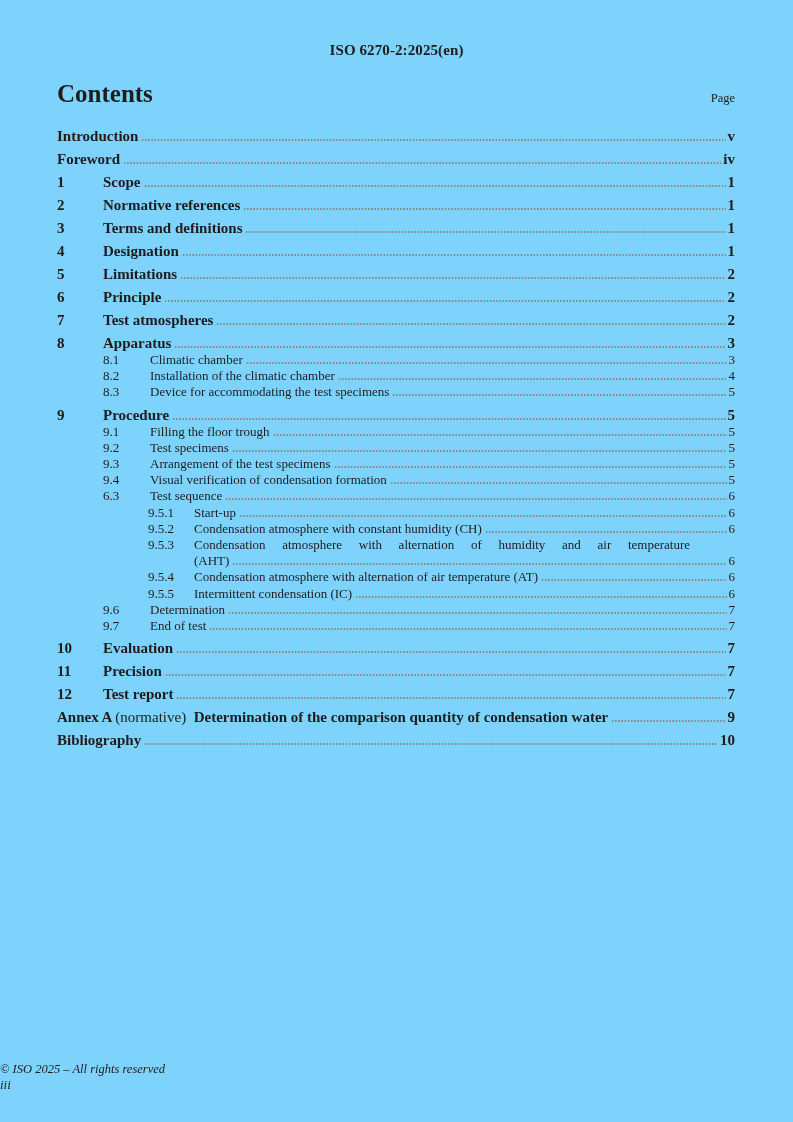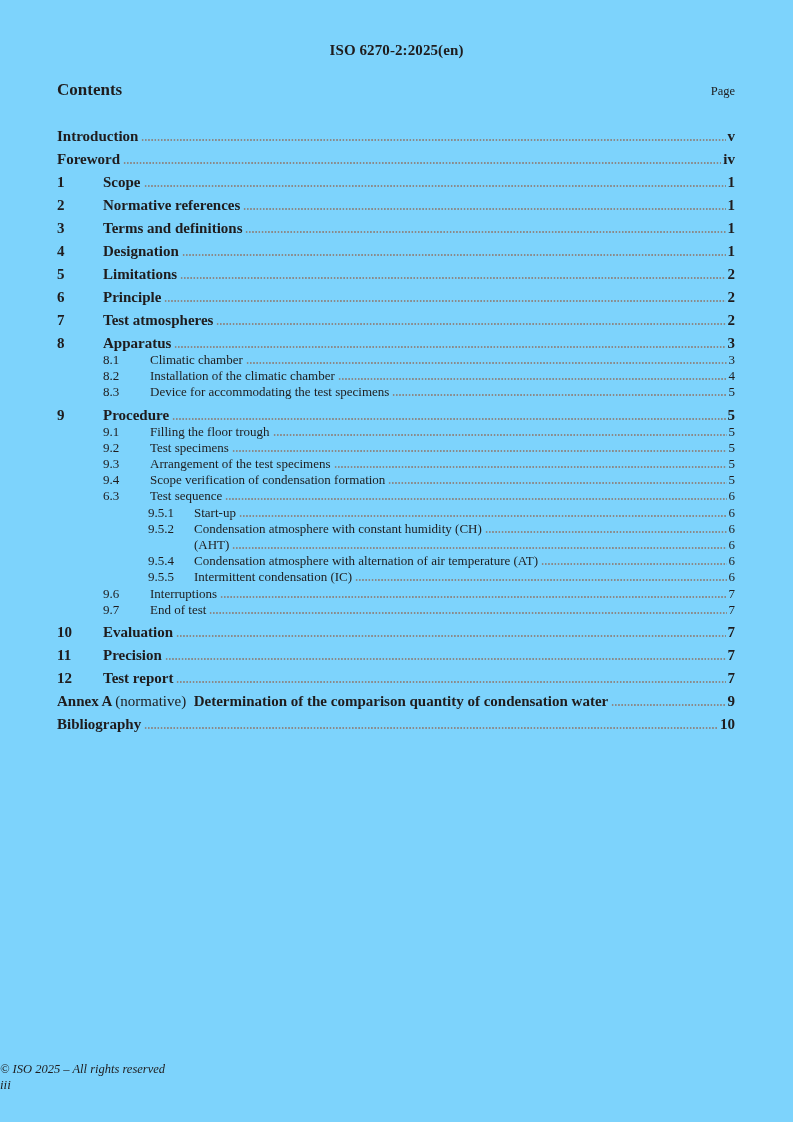--- a/index.html
+++ b/index.html
@@ -31,21 +31,21 @@
   #contents-head {
     position: absolute;
     top: 80px;
     left: 57px;
     right: 58px;
     display: flex;
     justify-content: space-between;
     align-items: baseline;
   }
   #contents-title {
-    font-size: 17px;
+    font-size: 25px;
     font-weight: bold;
   }
   #page-col-label {
     font-size: 12.5px;
     font-weight: normal;
   }
   
   #toc {
     position: absolute;
     top: 122px;
@@ -227,21 +227,21 @@
         <span class="pg">5</span>
       </div>
       <div class="toc-row lvl2">
         <span class="num">9.3</span>
         <span class="title">Arrangement of the test specimens</span>
         <span class="leader"></span>
         <span class="pg">5</span>
       </div>
       <div class="toc-row lvl2">
         <span class="num">9.4</span>
-        <span class="title">Scope verification of condensation formation</span>
+        <span class="title">Visual verification of condensation formation</span>
         <span class="leader"></span>
         <span class="pg">5</span>
       </div>
       <div class="toc-row lvl2">
         <span class="num">6.3</span>
         <span class="title">Test sequence</span>
         <span class="leader"></span>
         <span class="pg">6</span>
       </div>
       <div class="toc-row lvl3">
@@ -249,41 +249,45 @@
         <span class="title">Start-up</span>
         <span class="leader"></span>
         <span class="pg">6</span>
       </div>
       <div class="toc-row lvl3">
         <span class="num">9.5.2</span>
         <span class="title">Condensation atmosphere with constant humidity (CH)</span>
         <span class="leader"></span>
         <span class="pg">6</span>
       </div>
+      <div class="toc-row lvl3 justify">
+        <span class="num">9.5.3</span>
+        <span class="title">Condensation atmosphere with alternation of humidity and air temperature</span>
+      </div>
       <div class="toc-row lvl3">
         <span class="num"></span>
         <span class="title">(AHT)</span>
         <span class="leader"></span>
         <span class="pg">6</span>
       </div>
       <div class="toc-row lvl3">
         <span class="num">9.5.4</span>
         <span class="title">Condensation atmosphere with alternation of air temperature (AT)</span>
         <span class="leader"></span>
         <span class="pg">6</span>
       </div>
       <div class="toc-row lvl3">
         <span class="num">9.5.5</span>
         <span class="title">Intermittent condensation (IC)</span>
         <span class="leader"></span>
         <span class="pg">6</span>
       </div>
       <div class="toc-row lvl2">
         <span class="num">9.6</span>
-        <span class="title">Interruptions</span>
+        <span class="title">Determination</span>
         <span class="leader"></span>
         <span class="pg">7</span>
       </div>
       <div class="toc-row lvl2">
         <span class="num">9.7</span>
         <span class="title">End of test</span>
         <span class="leader"></span>
         <span class="pg">7</span>
       </div>
       <div class="toc-row lvl1">

